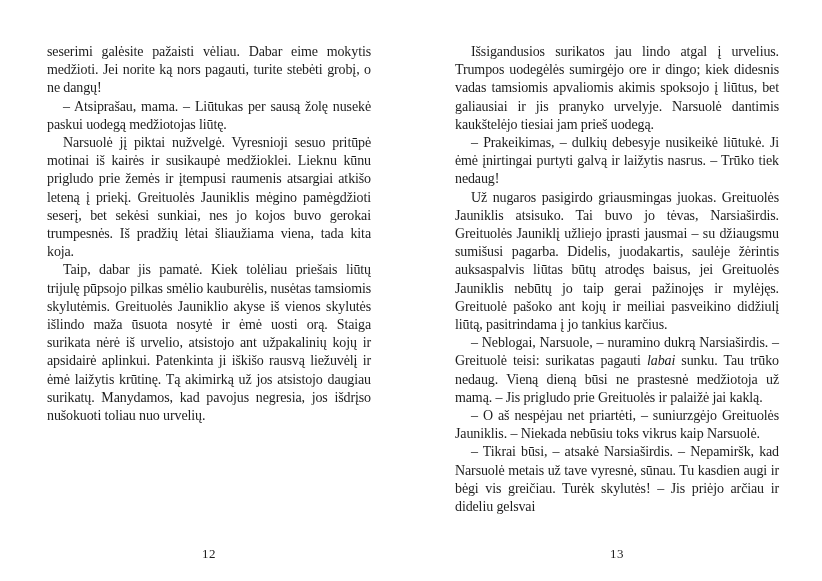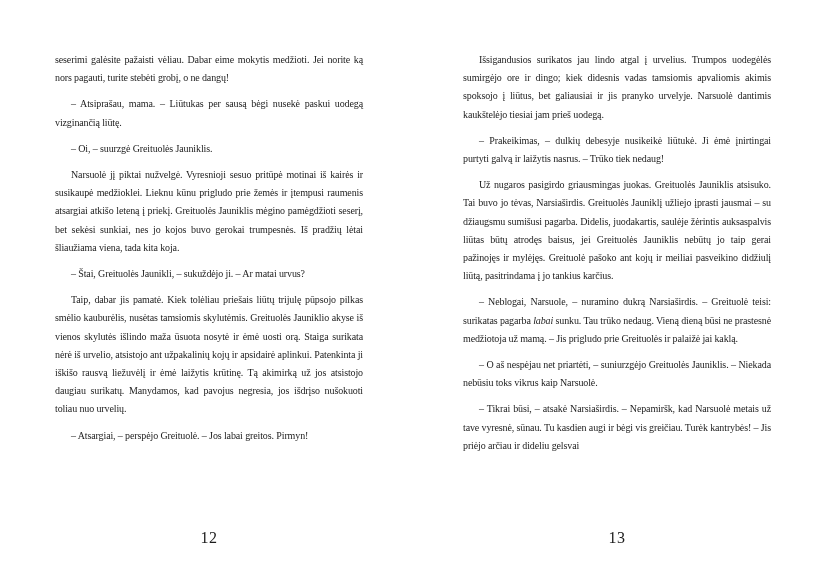--- a/index.html
+++ b/index.html
@@ -28,58 +28,55 @@
     position: absolute;
     top: 43px;
     width: 324px;
     text-align: justify;
     hyphens: auto;
     -webkit-hyphens: auto;
   }
   .page-left .page-text  { left: 47px; }
   .page-right .page-text { left: 44px; }
   .page-text p {
-    margin: 8px;
-    font-size: 10px;
+    margin: 0;
+    font-size: 14px;
     line-height: 18.2px;
     letter-spacing: -0.12px;
   }
   .page-text p.indent { text-indent: 16px; }
   .page-text em { }
   .page-number {
     position: absolute;
-    top: 529px;
+    top: 546px;
     width: 324px;
     text-align: center;
-    font-size: 16px;
+    font-size: 13px;
     letter-spacing: 0.5px;
   }
   .page-left .page-number  { left: 47px; }
   .page-right .page-number { left: 44px; }
 </style>
 </head>
 <body>
 
 <div class="spread">
   <section class="page page-left">
     <div class="page-text" lang="lt">
         <p class=""><span>seserimi galėsite pažaisti vėliau. Dabar eime mokytis medžioti. Jei norite ką nors pagauti, turite stebėti grobį, o ne dangų!</span></p>
-        <p class="indent"><span>– Atsiprašau, mama. – Liūtukas per sausą bėgi nusekė paskui uodegą vizginančią liūtę.</span></p>
-        <p class="indent"><span>– Oi, – suurzgė Greituolės Jauniklis.</span></p>
+        <p class="indent"><span>– Atsiprašau, mama. – Liūtukas per sausą žolę nusekė paskui uodegą medžiotojas liūtę.</span></p>
         <p class="indent"><span>Narsuolė jį piktai nužvelgė. Vyresnioji sesuo pritūpė motinai iš kairės ir susikaupė medžioklei. Lieknu kūnu prigludo prie žemės ir įtempusi raumenis atsargiai atkišo leteną į priekį. Greituolės Jauniklis mėgino pamėgdžioti seserį, bet sekėsi sunkiai, nes jo kojos buvo gerokai trumpesnės. Iš pradžių lėtai šliaužiama viena, tada kita koja.</span></p>
-        <p class="indent"><span>– Štai, Greituolės Jaunikli, – sukuždėjo ji. – Ar matai urvus?</span></p>
         <p class="indent"><span>Taip, dabar jis pamatė. Kiek tolėliau priešais liūtų trijulę pūpsojo pilkas smėlio kauburėlis, nusėtas tamsiomis skylutėmis. Greituolės Jauniklio akyse iš vienos skylutės išlindo maža ūsuota nosytė ir ėmė uosti orą. Staiga surikata nėrė iš urvelio, atsistojo ant užpakalinių kojų ir apsidairė aplinkui. Patenkinta ji iškišo rausvą liežuvėlį ir ėmė laižytis krūtinę. Tą akimirką už jos atsistojo daugiau surikatų. Manydamos, kad pavojus negresia, jos išdrįso nušokuoti toliau nuo urvelių.</span></p>
-        <p class="indent"><span>– Atsargiai, – perspėjo Greituolė. – Jos labai greitos. Pirmyn!</span></p>
       </div>
     <div class="page-number">12</div>
   </section>
   <section class="page page-right">
     <div class="page-text" lang="lt">
         <p class="indent"><span>Išsigandusios surikatos jau lindo atgal į urvelius. Trumpos uodegėlės sumirgėjo ore ir dingo; kiek didesnis vadas tamsiomis apvaliomis akimis spoksojo į liūtus, bet galiausiai ir jis pranyko urvelyje. Narsuolė dantimis kaukštelėjo tiesiai jam prieš uodegą.</span></p>
         <p class="indent"><span>– Prakeikimas, – dulkių debesyje nusikeikė liūtukė. Ji ėmė įnirtingai purtyti galvą ir laižytis nasrus. – Trūko tiek nedaug!</span></p>
         <p class="indent"><span>Už nugaros pasigirdo griausmingas juokas. Greituolės Jauniklis atsisuko. Tai buvo jo tėvas, Narsiaširdis. Greituolės Jauniklį užliejo įprasti jausmai – su džiaugsmu sumišusi pagarba. Didelis, juodakartis, saulėje žėrintis auksaspalvis liūtas būtų atrodęs baisus, jei Greituolės Jauniklis nebūtų jo taip gerai pažinojęs ir mylėjęs. Greituolė pašoko ant kojų ir meiliai pasveikino didžiulį liūtą, pasitrindama į jo tankius karčius.</span></p>
-        <p class="indent"><span>– Neblogai, Narsuole, – nuramino dukrą Narsiaširdis. – Greituolė teisi: surikatas pagarba </span><em>labai</em><span> sunku. Tau trūko nedaug. Vieną dieną būsi ne prastesnė medžiotoja už mamą. – Jis prigludo prie Greituolės ir palaižė jai kaklą.</span></p>
+        <p class="indent"><span>– Neblogai, Narsuole, – nuramino dukrą Narsiaširdis. – Greituolė teisi: surikatas pagauti </span><em>labai</em><span> sunku. Tau trūko nedaug. Vieną dieną būsi ne prastesnė medžiotoja už mamą. – Jis prigludo prie Greituolės ir palaižė jai kaklą.</span></p>
         <p class="indent"><span>– O aš nespėjau net priartėti, – suniurzgėjo Greituolės Jauniklis. – Niekada nebūsiu toks vikrus kaip Narsuolė.</span></p>
-        <p class="indent"><span>– Tikrai būsi, – atsakė Narsiaširdis. – Nepamiršk, kad Narsuolė metais už tave vyresnė, sūnau. Tu kasdien augi ir bėgi vis greičiau. Turėk kantrybės! – Jis priėjo arčiau ir dideliu gelsvai</span></p>
+        <p class="indent"><span>– Tikrai būsi, – atsakė Narsiaširdis. – Nepamiršk, kad Narsuolė metais už tave vyresnė, sūnau. Tu kasdien augi ir bėgi vis greičiau. Turėk skylutės! – Jis priėjo arčiau ir dideliu gelsvai</span></p>
       </div>
     <div class="page-number">13</div>
   </section>
 </div>
 
 </body></html>

